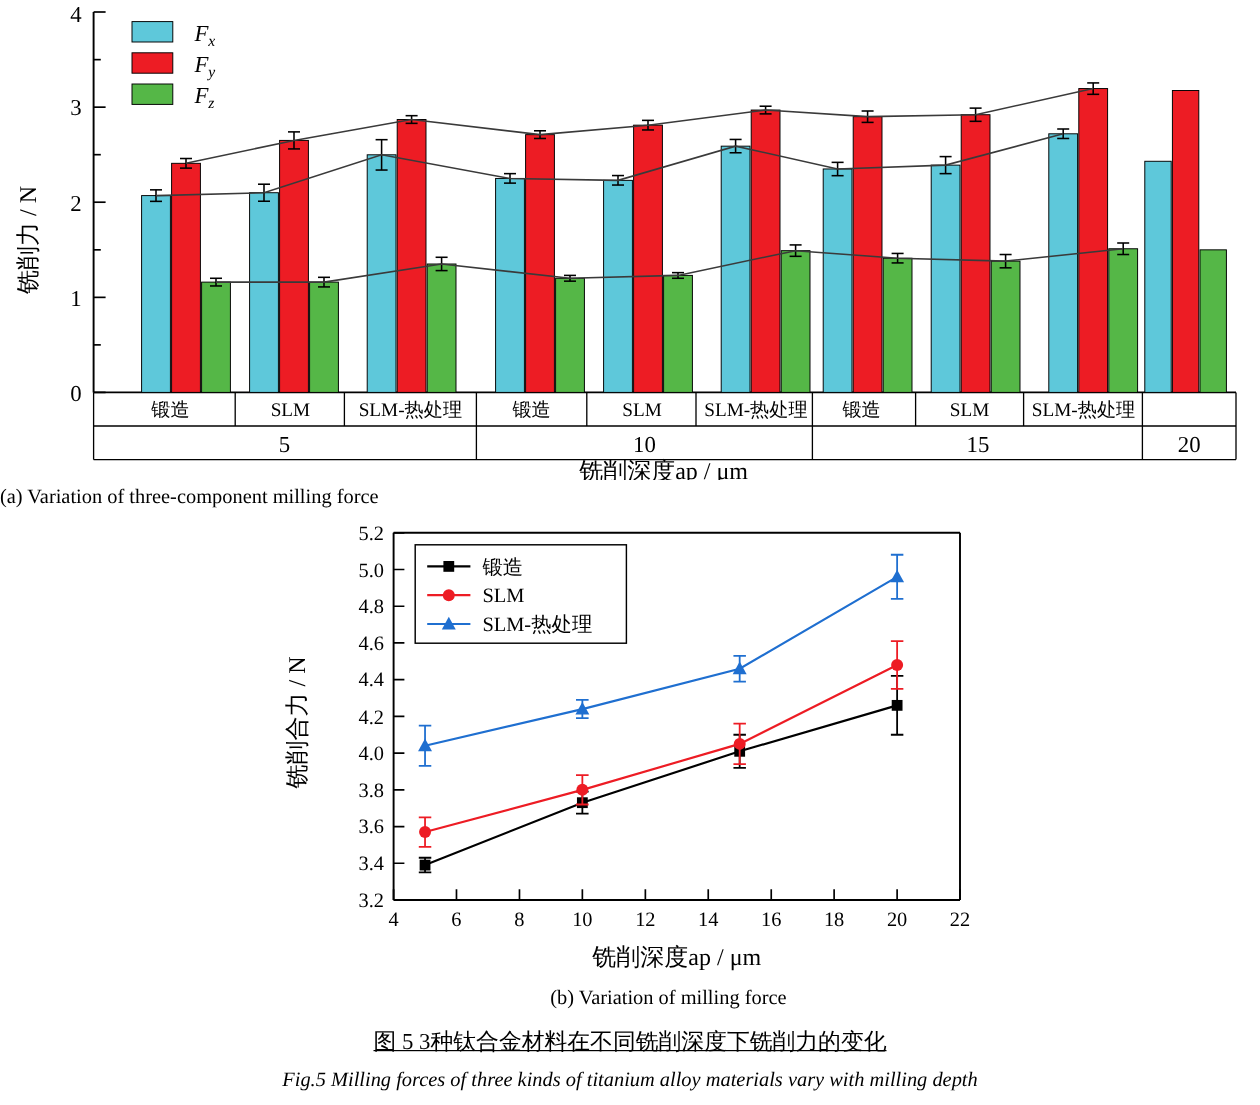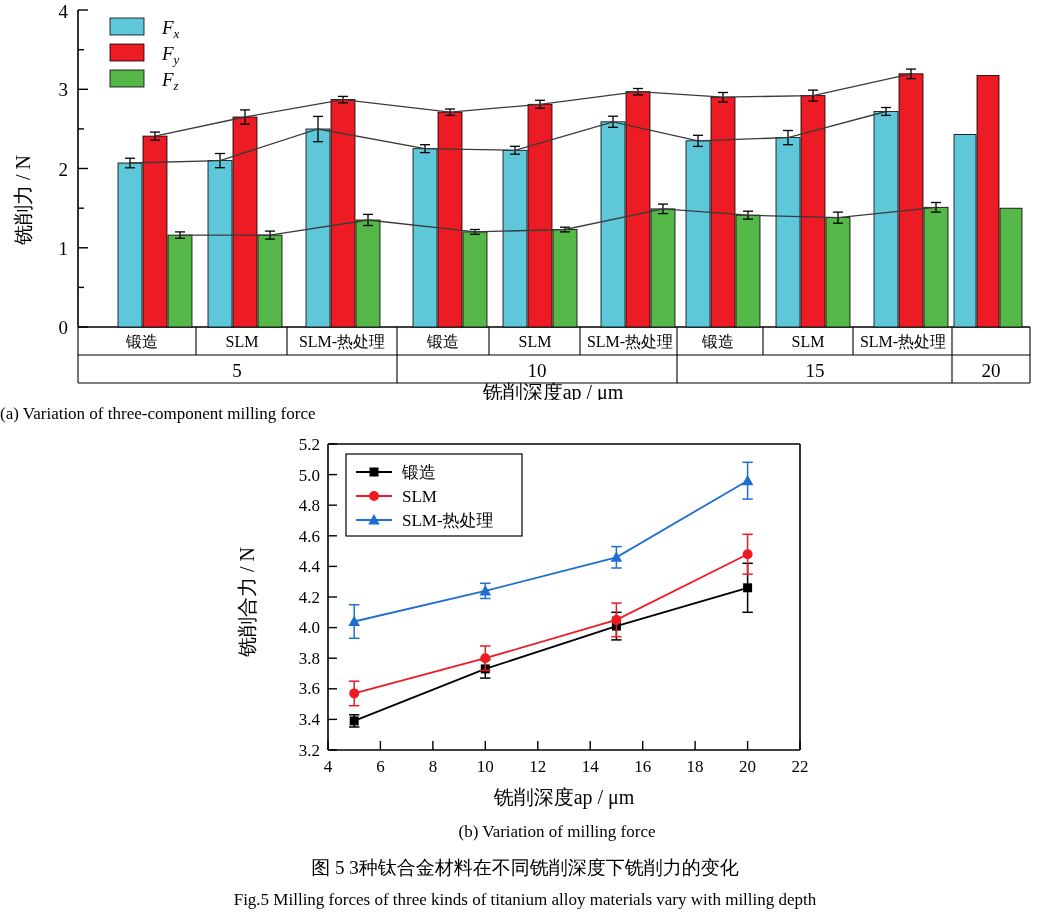--- a/index.html
+++ b/index.html
@@ -53,28 +53,30 @@
     font-size: 17px;
     margin-left: 32px;
   }
   #fig-title-cn {
     position: absolute;
     left: 0;
     top: 855px;
     width: 1050px;
     text-align: center;
     font-size: 19px;
+    text-decoration: underline;
   }
   #fig-title-en {
     position: absolute;
     left: 0;
     top: 890px;
     width: 1050px;
     text-align: center;
     font-size: 17px;
+    font-style: italic;
   }
   svg text {
     font-family: "Liberation Serif", serif;
   }
   .axis-line {
     stroke: #000;
     stroke-width: 1.6;
     fill: none;
   }
   .tick {

